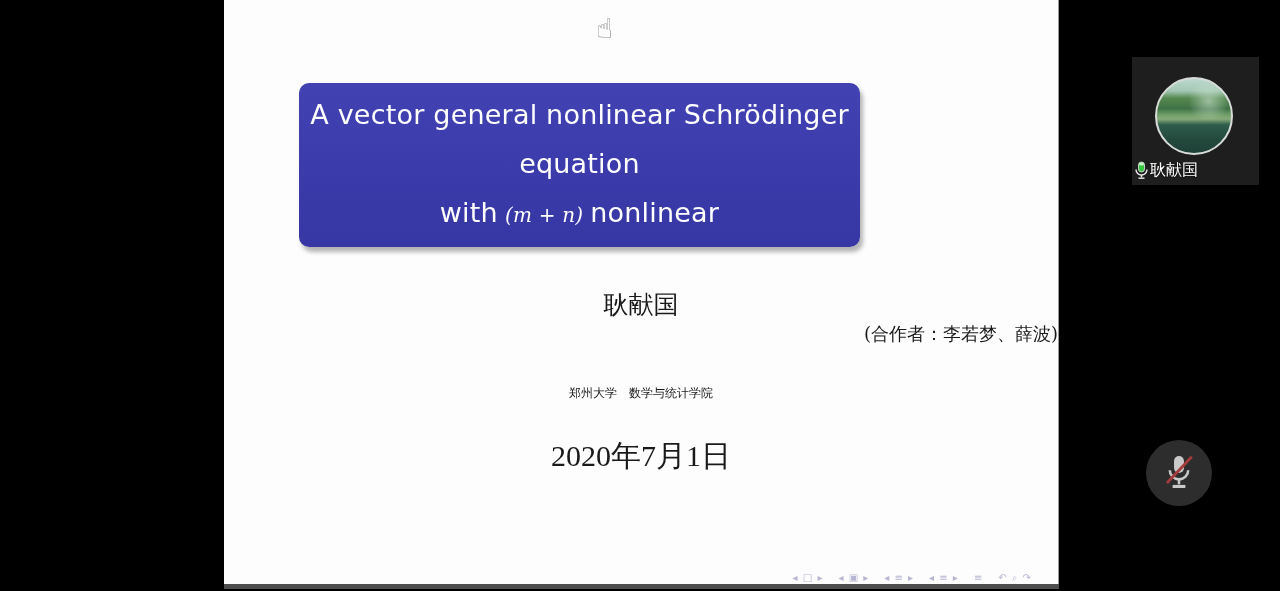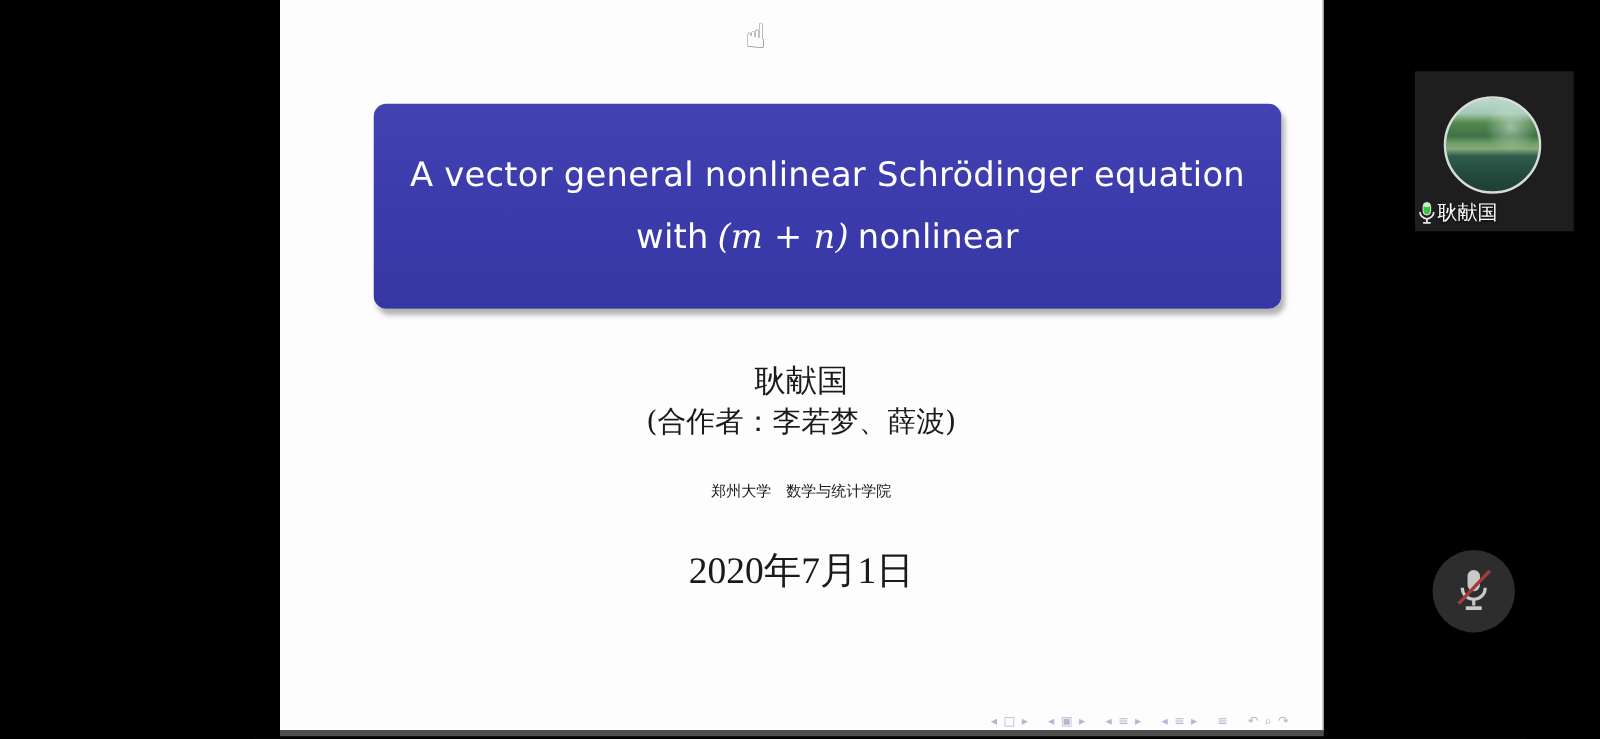--- a/index.html
+++ b/index.html
@@ -28,41 +28,41 @@
   .cursor {
     position: absolute; left: 372px; top: 12px;
     font-size: 28px; color: #8f8f8f;
     font-family: "DejaVu Sans", sans-serif;
     user-select: none;
   }
 
   
   .title-box {
     position: absolute; left: 75px; top: 83px;
-    width: 726px; height: 164px;
+    width: 561px; height: 164px;
     background: linear-gradient(180deg, #4242b2 0%, #3a3aaa 60%, #3636a4 100%);
     border-radius: 10px;
     box-shadow: 3px 5px 4px rgba(90,90,90,0.45);
     color: #fff;
     display: flex; flex-direction: column; justify-content: center;
     text-align: center;
     padding: 4px 0;
     box-sizing: border-box;
   }
   .title-line { line-height: 49px; font-size: 27px; font-weight: 500; letter-spacing: 0.2px; }
   .title-math {
     font-family: "DejaVu Serif", "Liberation Serif", serif;
     font-style: italic; font-weight: 400;
-    margin: 0 7px; font-size: 27px;
+    margin: 0 7px; font-size: 20px;
   }
 
   
   .centered { position: absolute; left: 0; width: 834px; text-align: center; color: #1a1a1a; }
   .author   { top: 288px; font-size: 25px; font-family: "DejaVu Serif", "Liberation Serif", serif; }
-  .collab   { top: 322px; font-size: 23px; font-family: "DejaVu Serif", "Liberation Serif", serif; }
+  .collab   { top: 322px; font-size: 18px; font-family: "DejaVu Serif", "Liberation Serif", serif; text-align: right; }
   .affil    { top: 385px; font-size: 12px; font-family: "DejaVu Serif", "Liberation Serif", serif; }
   .date     { top: 436px; font-size: 30px; font-family: Liberation Serif, serif; }
 
   
   .beamer-nav {
     position: absolute; right: 26px; top: 572px;
     display: flex; gap: 15px;
     font-size: 10px; color: #b6b6d2;
     letter-spacing: 1px;
     user-select: none;

